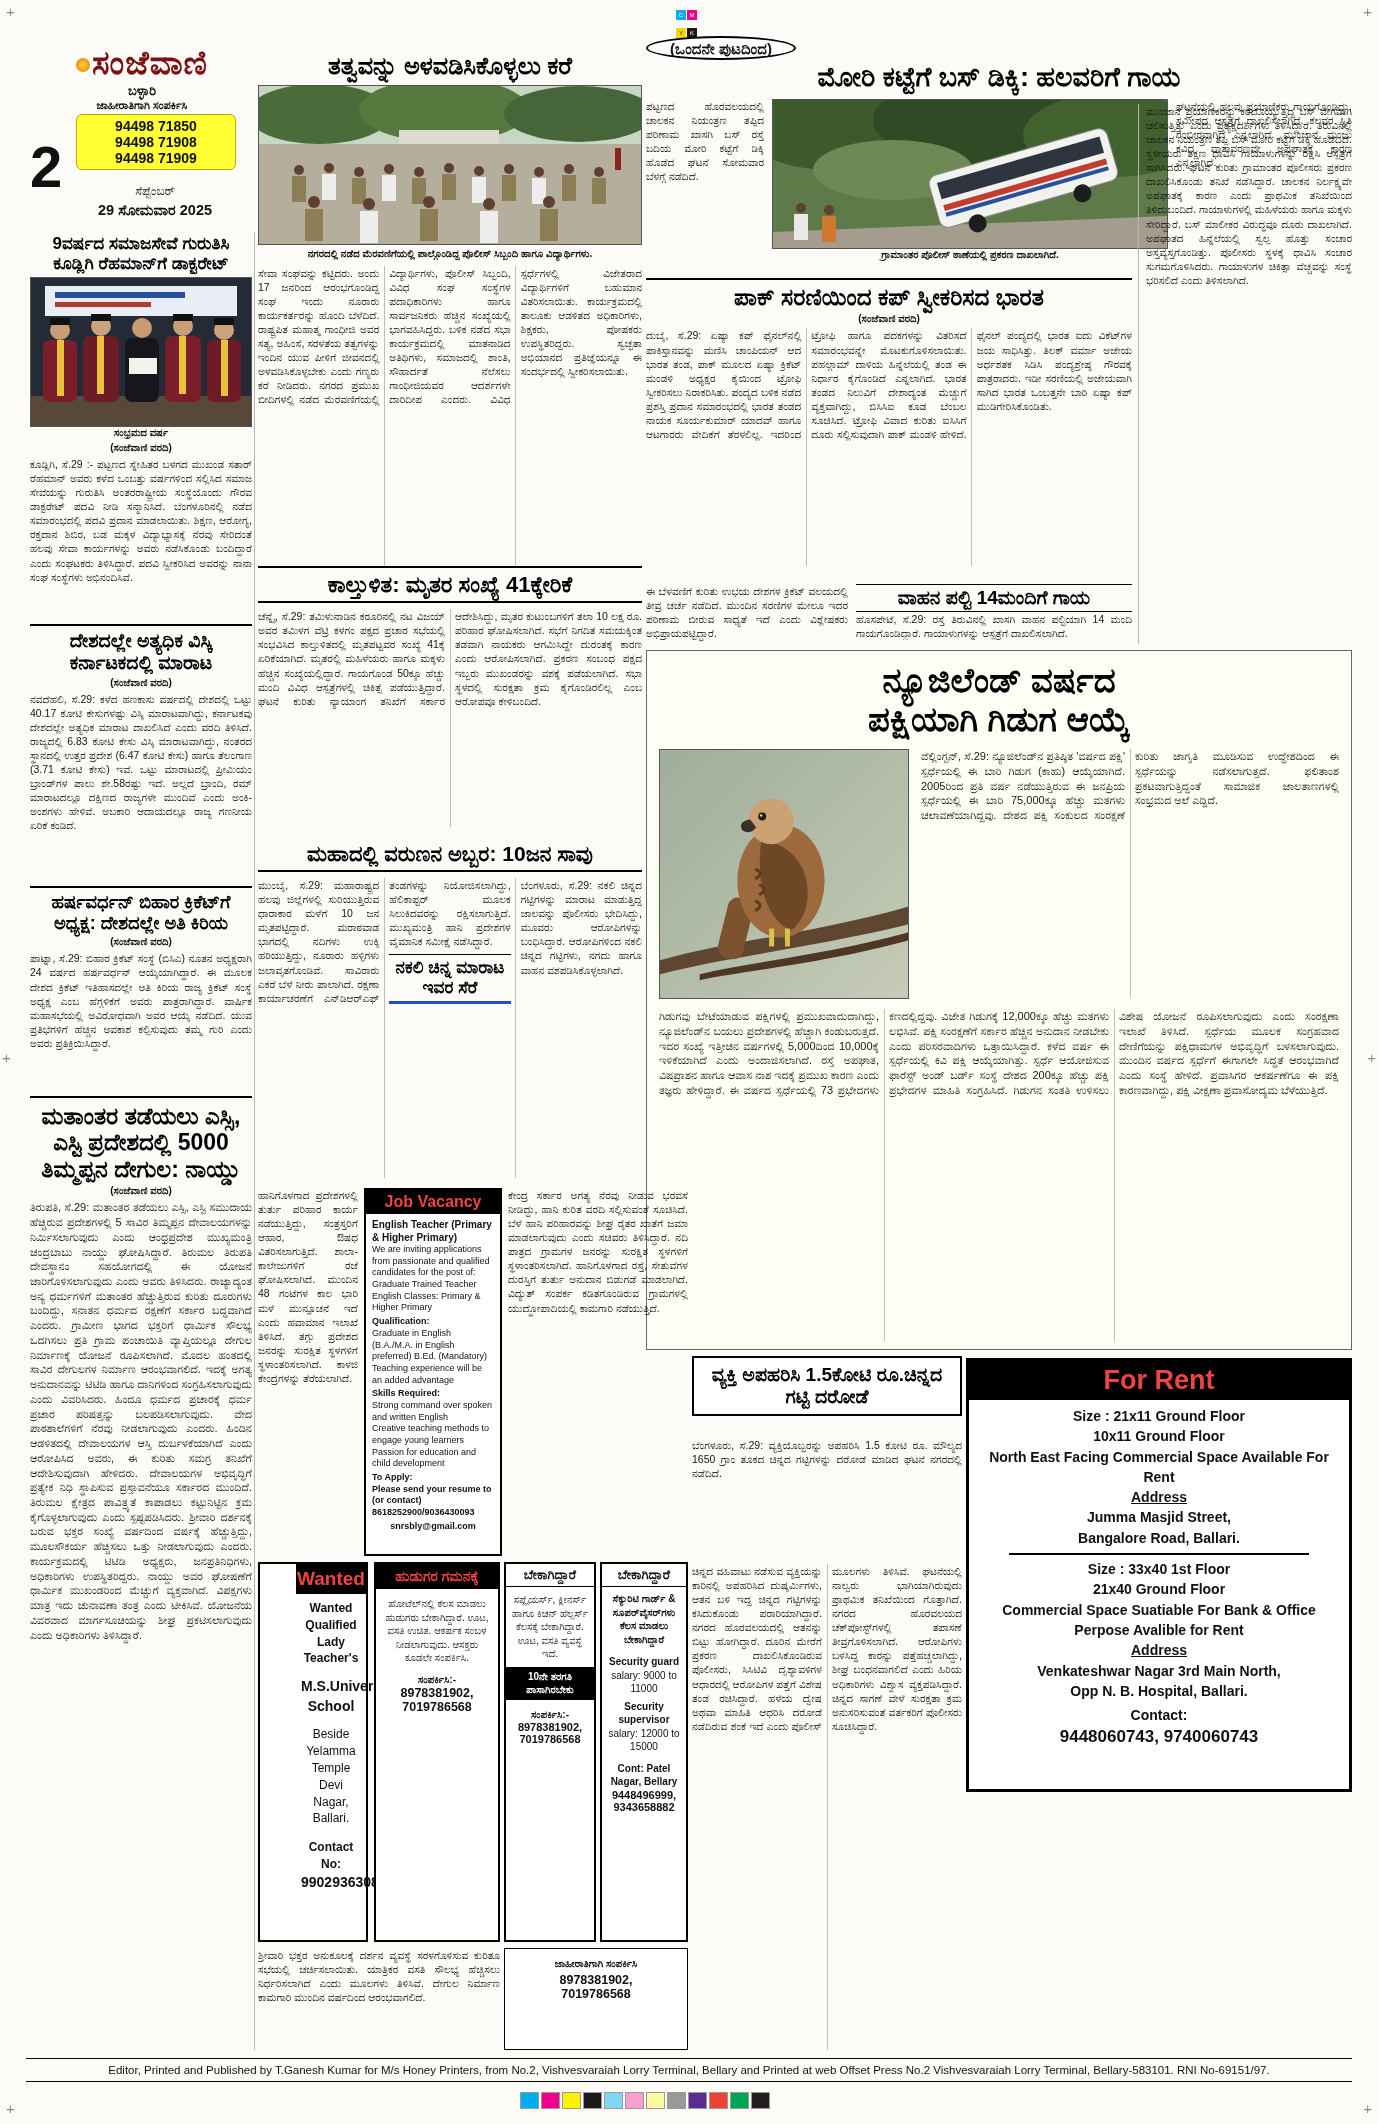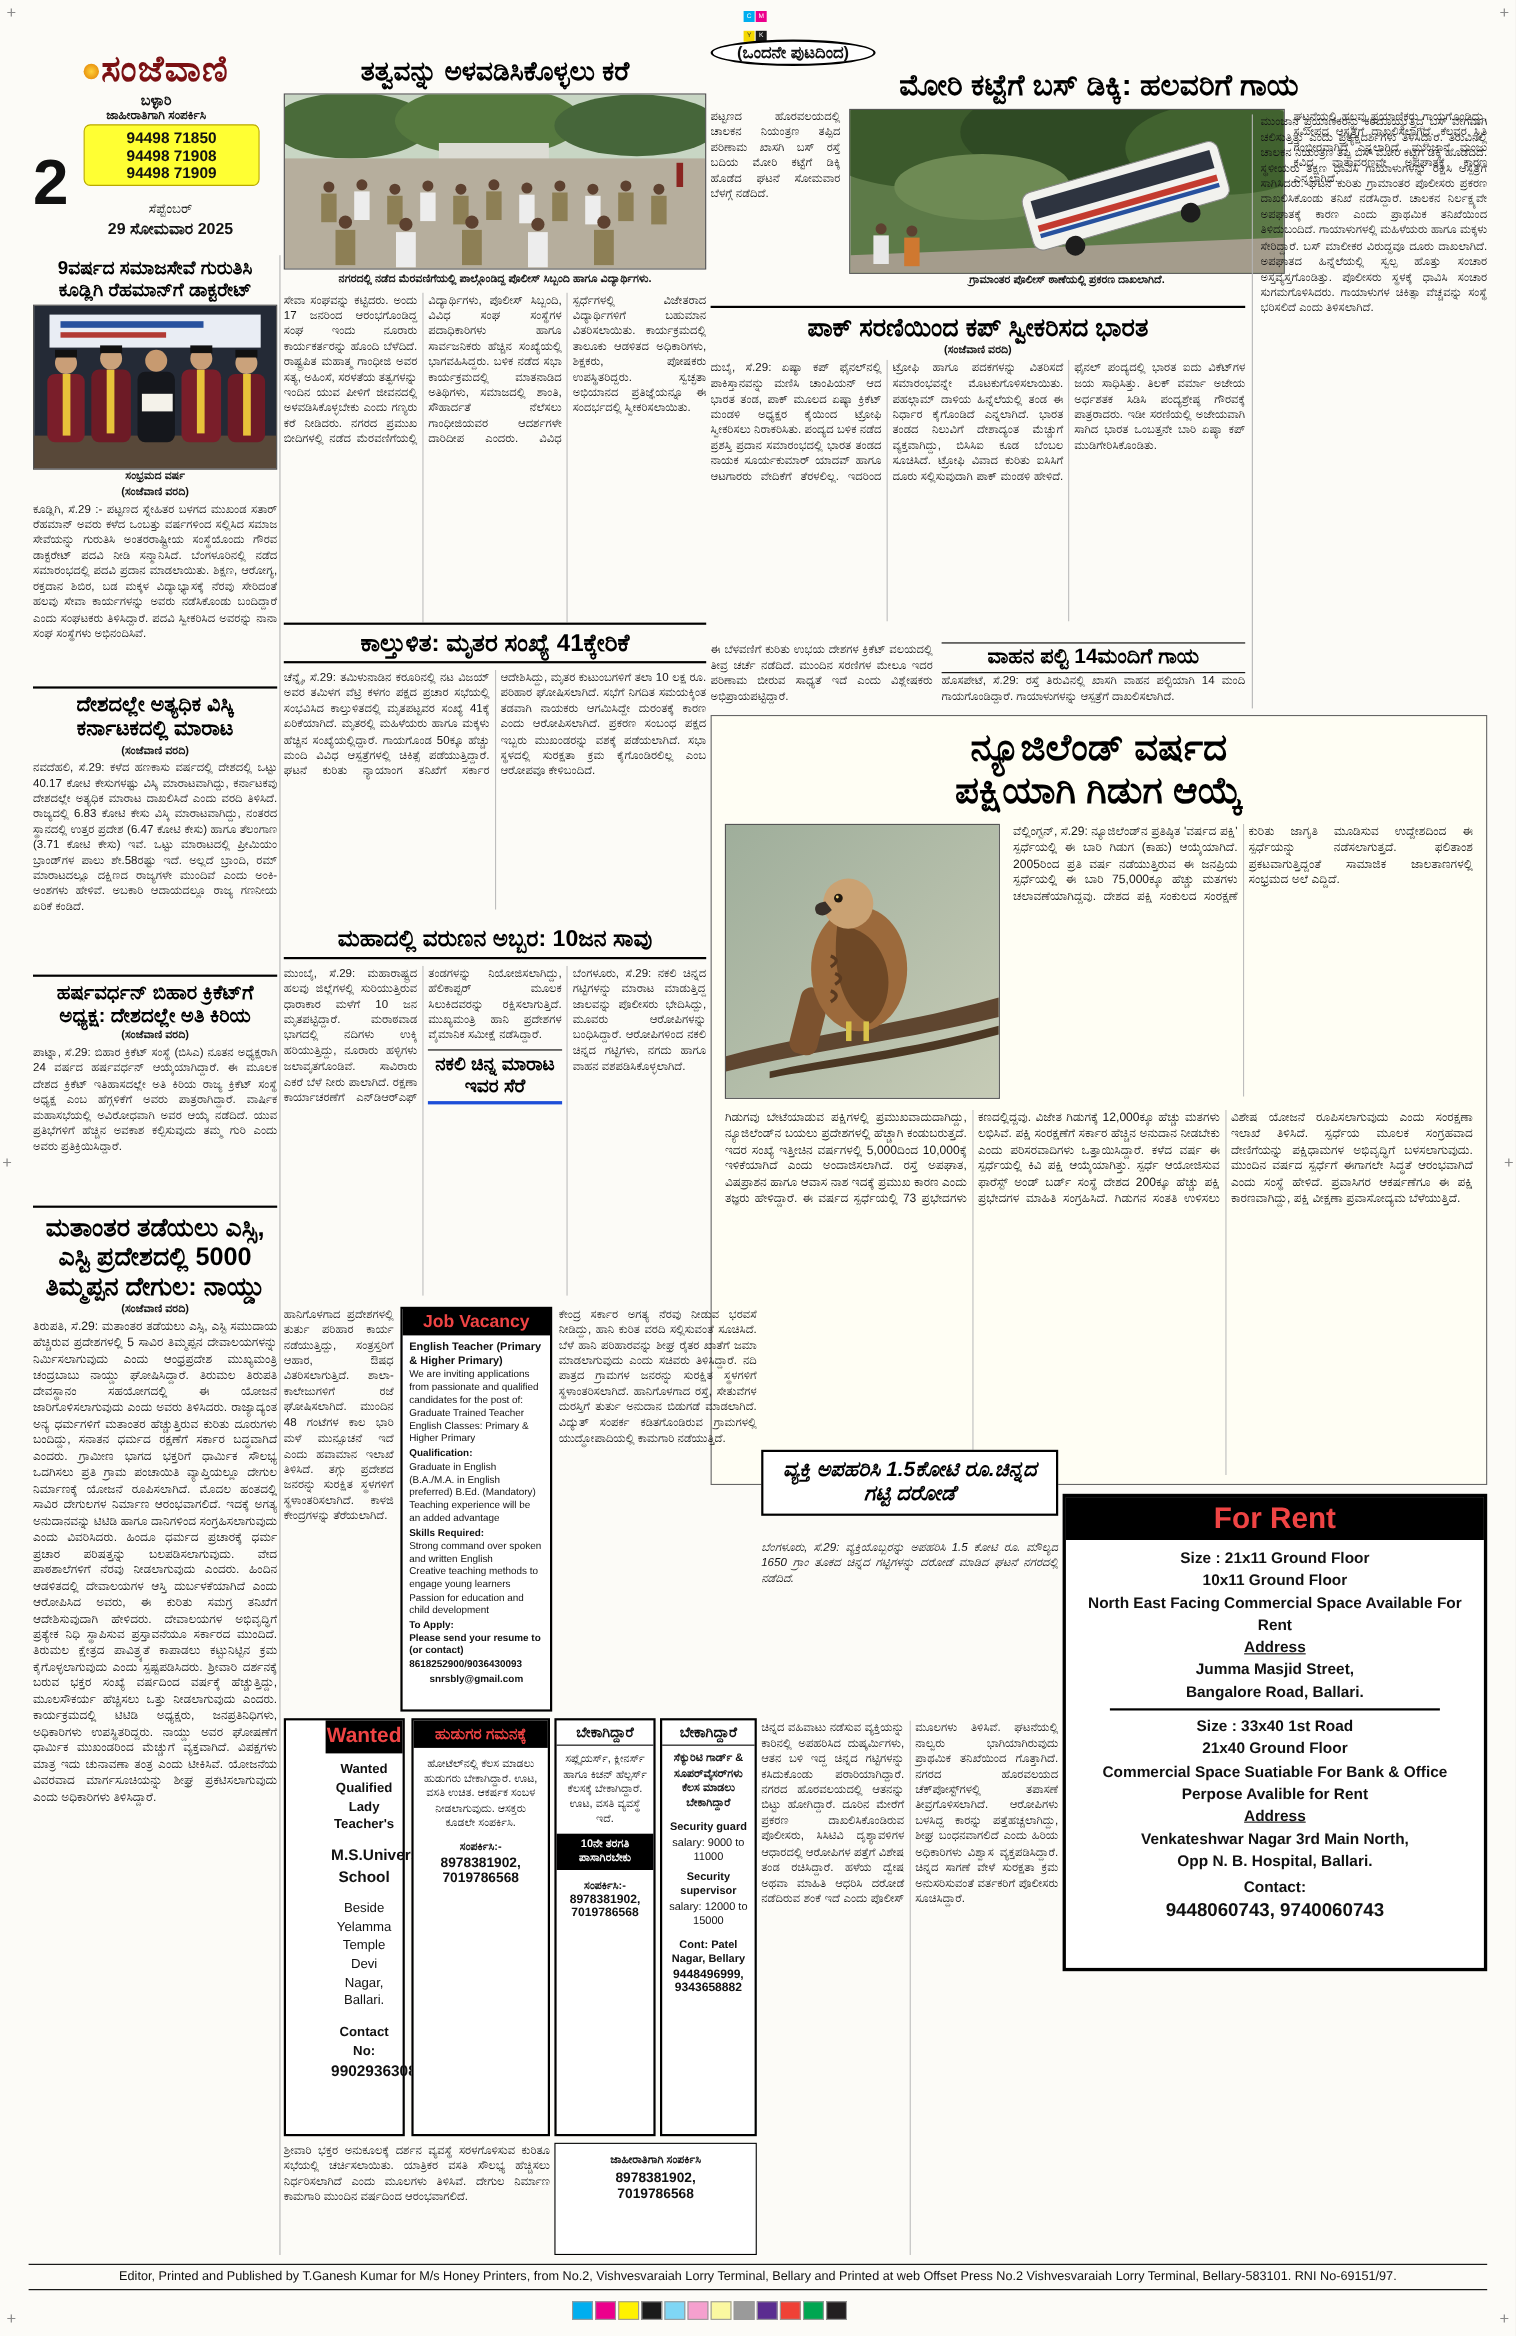--- a/index.html
+++ b/index.html
@@ -320,41 +320,41 @@
       <div style="font-weight:bold;margin-top:2px;">Skills Required:</div>
       <div>Strong command over spoken and written English</div>
       <div>Creative teaching methods to engage young learners</div>
       <div>Passion for education and child development</div>
       <div style="font-weight:bold;margin-top:2px;">To Apply:</div>
       <div style="font-weight:bold;">Please send your resume to (or contact) 8618252900/9036430093</div>
       <div style="font-weight:bold;text-align:center;margin-top:2px;">snrsbly@gmail.com</div>
     </div>
   </div>
 
-  <div class="abs" style="left:692px;top:1318px;width:270px;height:200px;font-style:italic;">
+  <div class="abs" style="left:692px;top:1356px;width:270px;height:200px;">
     <div class="box" style="padding:6px 8px;border-width:2px;">
       <div class="hl" style="font-size:19px;">ವ್ಯಕ್ತಿ ಅಪಹರಿಸಿ 1.5ಕೋಟಿ ರೂ.ಚಿನ್ನದ ಗಟ್ಟಿ ದರೋಡೆ</div>
     </div>
     <div class="body-txt" style="height:128px;margin-top:22px;">ಬೆಂಗಳೂರು, ಸೆ.29: ವ್ಯಕ್ತಿಯೊಬ್ಬರನ್ನು ಅಪಹರಿಸಿ 1.5 ಕೋಟಿ ರೂ. ಮೌಲ್ಯದ 1650 ಗ್ರಾಂ ತೂಕದ ಚಿನ್ನದ ಗಟ್ಟಿಗಳನ್ನು ದರೋಡೆ ಮಾಡಿದ ಘಟನೆ ನಗರದಲ್ಲಿ ನಡೆದಿದೆ.</div>
   </div>
   <div class="abs" style="left:692px;top:1564px;width:270px;height:486px;">
     <div class="body-txt cols2" style="height:486px;">ಚಿನ್ನದ ವಹಿವಾಟು ನಡೆಸುವ ವ್ಯಕ್ತಿಯನ್ನು ಕಾರಿನಲ್ಲಿ ಅಪಹರಿಸಿದ ದುಷ್ಕರ್ಮಿಗಳು, ಆತನ ಬಳಿ ಇದ್ದ ಚಿನ್ನದ ಗಟ್ಟಿಗಳನ್ನು ಕಸಿದುಕೊಂಡು ಪರಾರಿಯಾಗಿದ್ದಾರೆ. ನಗರದ ಹೊರವಲಯದಲ್ಲಿ ಆತನನ್ನು ಬಿಟ್ಟು ಹೋಗಿದ್ದಾರೆ. ದೂರಿನ ಮೇರೆಗೆ ಪ್ರಕರಣ ದಾಖಲಿಸಿಕೊಂಡಿರುವ ಪೊಲೀಸರು, ಸಿಸಿಟಿವಿ ದೃಶ್ಯಾವಳಿಗಳ ಆಧಾರದಲ್ಲಿ ಆರೋಪಿಗಳ ಪತ್ತೆಗೆ ವಿಶೇಷ ತಂಡ ರಚಿಸಿದ್ದಾರೆ. ಹಳೆಯ ದ್ವೇಷ ಅಥವಾ ಮಾಹಿತಿ ಆಧರಿಸಿ ದರೋಡೆ ನಡೆದಿರುವ ಶಂಕೆ ಇದೆ ಎಂದು ಪೊಲೀಸ್ ಮೂಲಗಳು ತಿಳಿಸಿವೆ. ಘಟನೆಯಲ್ಲಿ ನಾಲ್ವರು ಭಾಗಿಯಾಗಿರುವುದು ಪ್ರಾಥಮಿಕ ತನಿಖೆಯಿಂದ ಗೊತ್ತಾಗಿದೆ. ನಗರದ ಹೊರವಲಯದ ಚೆಕ್‌ಪೋಸ್ಟ್‌ಗಳಲ್ಲಿ ತಪಾಸಣೆ ತೀವ್ರಗೊಳಿಸಲಾಗಿದೆ. ಆರೋಪಿಗಳು ಬಳಸಿದ್ದ ಕಾರನ್ನು ಪತ್ತೆಹಚ್ಚಲಾಗಿದ್ದು, ಶೀಘ್ರ ಬಂಧನವಾಗಲಿದೆ ಎಂದು ಹಿರಿಯ ಅಧಿಕಾರಿಗಳು ವಿಶ್ವಾಸ ವ್ಯಕ್ತಪಡಿಸಿದ್ದಾರೆ. ಚಿನ್ನದ ಸಾಗಣೆ ವೇಳೆ ಸುರಕ್ಷತಾ ಕ್ರಮ ಅನುಸರಿಸುವಂತೆ ವರ್ತಕರಿಗೆ ಪೊಲೀಸರು ಸೂಚಿಸಿದ್ದಾರೆ.</div>
   </div>
 
   <div class="abs box" style="left:966px;top:1358px;width:386px;height:434px;border-width:3px;">
     <div class="titlebar" style="font-size:27px;padding:4px 0;">For Rent</div>
     <div style="text-align:center;font-weight:bold;font-size:14px;line-height:1.45;padding:6px 10px;">
       <div>Size : 21x11 Ground Floor</div>
       <div>10x11 Ground Floor</div>
       <div>North East Facing Commercial Space Available For Rent</div>
       <div style="text-decoration:underline;">Address</div>
       <div>Jumma Masjid Street,</div>
       <div>Bangalore Road, Ballari.</div>
       <div style="border-top:2px solid #000;margin:5px 30px 4px;"></div>
-      <div>Size : 33x40 1st Road</div>
+      <div>Size : 33x40 1st Floor</div>
       <div>21x40 Ground Floor</div>
       <div>Commercial Space Suatiable For Bank &amp; Office Perpose Avalible for Rent</div>
       <div style="text-decoration:underline;">Address</div>
       <div>Venkateshwar Nagar 3rd Main North,</div>
       <div>Opp N. B. Hospital, Ballari.</div>
       <div style="margin-top:4px;">Contact:</div>
       <div style="font-size:17px;">9448060743, 9740060743</div>
     </div>
   </div>
 

